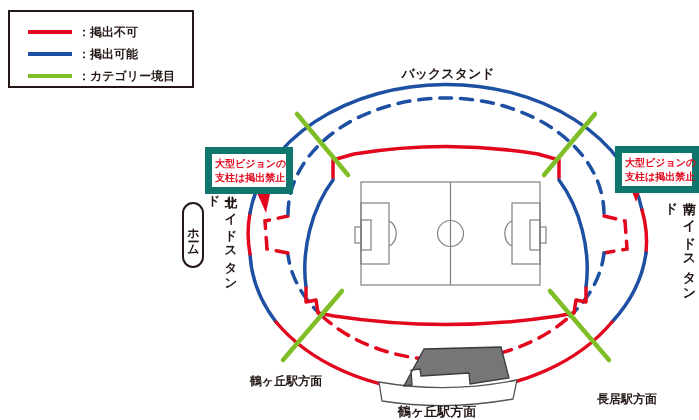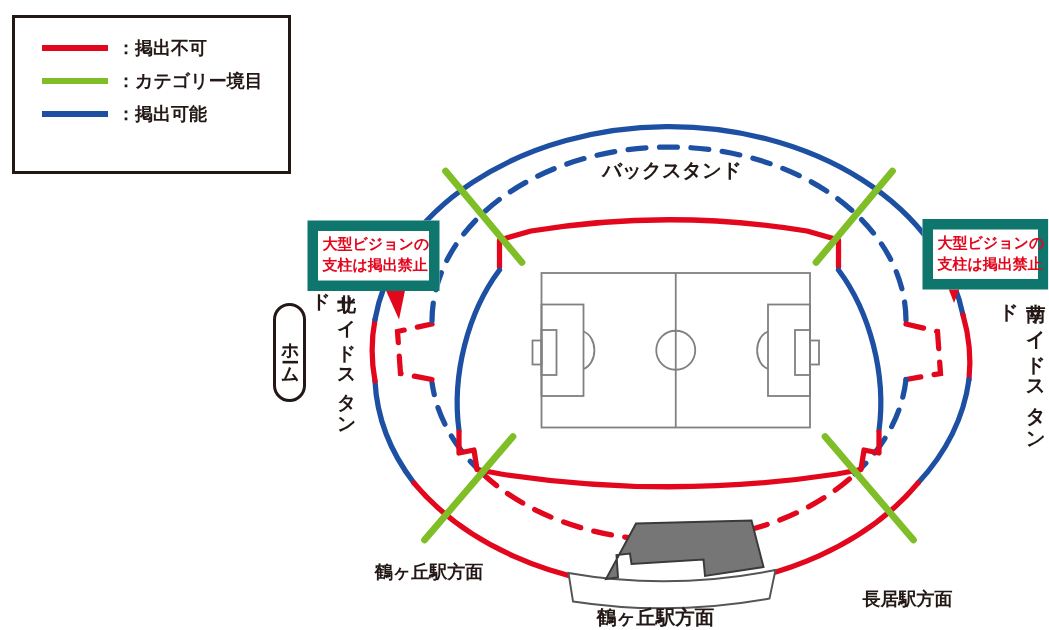--- a/index.html
+++ b/index.html
@@ -5,21 +5,21 @@
   html,body{margin:0;padding:0;background:#fff;}
   #stage{position:relative;width:699px;height:420px;background:#fff;overflow:hidden;
          font-family:"DejaVu Sans","Liberation Sans",sans-serif;color:#231815;}
   #stage svg{position:absolute;left:0;top:0;}
   .abs{position:absolute;}
   .lbl{font-weight:bold;font-size:13px;color:#231815;white-space:nowrap;}
   .lbl-sm{font-weight:bold;font-size:12px;color:#231815;white-space:nowrap;}
   .vert{writing-mode:vertical-rl;text-orientation:upright;letter-spacing:2px;
         font-weight:bold;font-size:13px;color:#231815;}
   
-  .legend{left:8px;top:10px;width:186px;height:106px;border:2px solid #231815;background:#fff;
+  .legend{left:8px;top:10px;width:186px;height:78px;border:2px solid #231815;background:#fff;
           box-sizing:border-box;padding:9px 0 0 18px;}
   .lg-row{display:flex;align-items:center;height:22px;}
   .lg-sw{width:44px;height:4px;margin-right:6px;flex:0 0 auto;}
   .c-red{background:#e2071c;} .c-blue{background:#1d50a2;} .c-green{background:#7fbe26;}
   .lg-txt{font-weight:bold;font-size:12px;color:#231815;white-space:nowrap;}
   
   .callout{border:7px solid #0f766e;background:#fff;box-sizing:border-box;
            color:#e2071c;font-weight:bold;font-size:10px;line-height:1.35;
            padding:3px 3px;white-space:nowrap;}
   
@@ -87,38 +87,38 @@
       <path d="M 512,221 A 10 13 0 0 0 512,246"></path>
     </g>
   </svg>
 
   <div class="abs legend">
     <div class="lg-row">
       <span class="lg-sw c-red"></span>
       <span class="lg-txt">：掲出不可</span>
     </div>
     <div class="lg-row">
+      <span class="lg-sw c-blue"></span>
+      <span class="lg-txt">：掲出可能</span>
+    </div>
+    <div class="lg-row">
       <span class="lg-sw c-green"></span>
       <span class="lg-txt">：カテゴリー境目</span>
     </div>
-    <div class="lg-row">
-      <span class="lg-sw c-blue"></span>
-      <span class="lg-txt">：掲出可能</span>
-    </div>
   </div>
 
-  <div class="abs lbl" style="left:388px;top:65px;width:120px;text-align:center;margin-top:40px;">バックスタンド</div>
+  <div class="abs lbl" style="left:388px;top:65px;width:120px;text-align:center;">バックスタンド</div>
   <div class="abs lbl" style="left:395px;top:403px;width:84px;text-align:center;">鶴ヶ丘駅方面</div>
   <div class="abs vert" style="left:205px;top:186px;height:104px;font-size:12.5px;">北サイドスタンド</div>
   <div class="abs vert" style="left:662px;top:192px;height:116px;">南サイドスタンド</div>
 
   <div class="abs pill">ホーム</div>
 
   <div class="abs lbl-sm" style="left:245px;top:373px;width:82px;text-align:center;">鶴ヶ丘駅方面</div>
-  <div class="abs lbl-sm" style="left:570px;top:391px;width:70px;text-align:center;">長居駅方面</div>
+  <div class="abs lbl-sm" style="left:592px;top:391px;width:70px;text-align:center;">長居駅方面</div>
 
   <div class="abs callout" style="left:205px;top:147px;width:88px;">
     <div>大型ビジョンの</div>
     <div>支柱は掲出禁止</div>
   </div>
   <div class="abs callout" style="left:615px;top:146px;width:84px;">
     <div>大型ビジョンの</div>
     <div>支柱は掲出禁止</div>
   </div>
 

